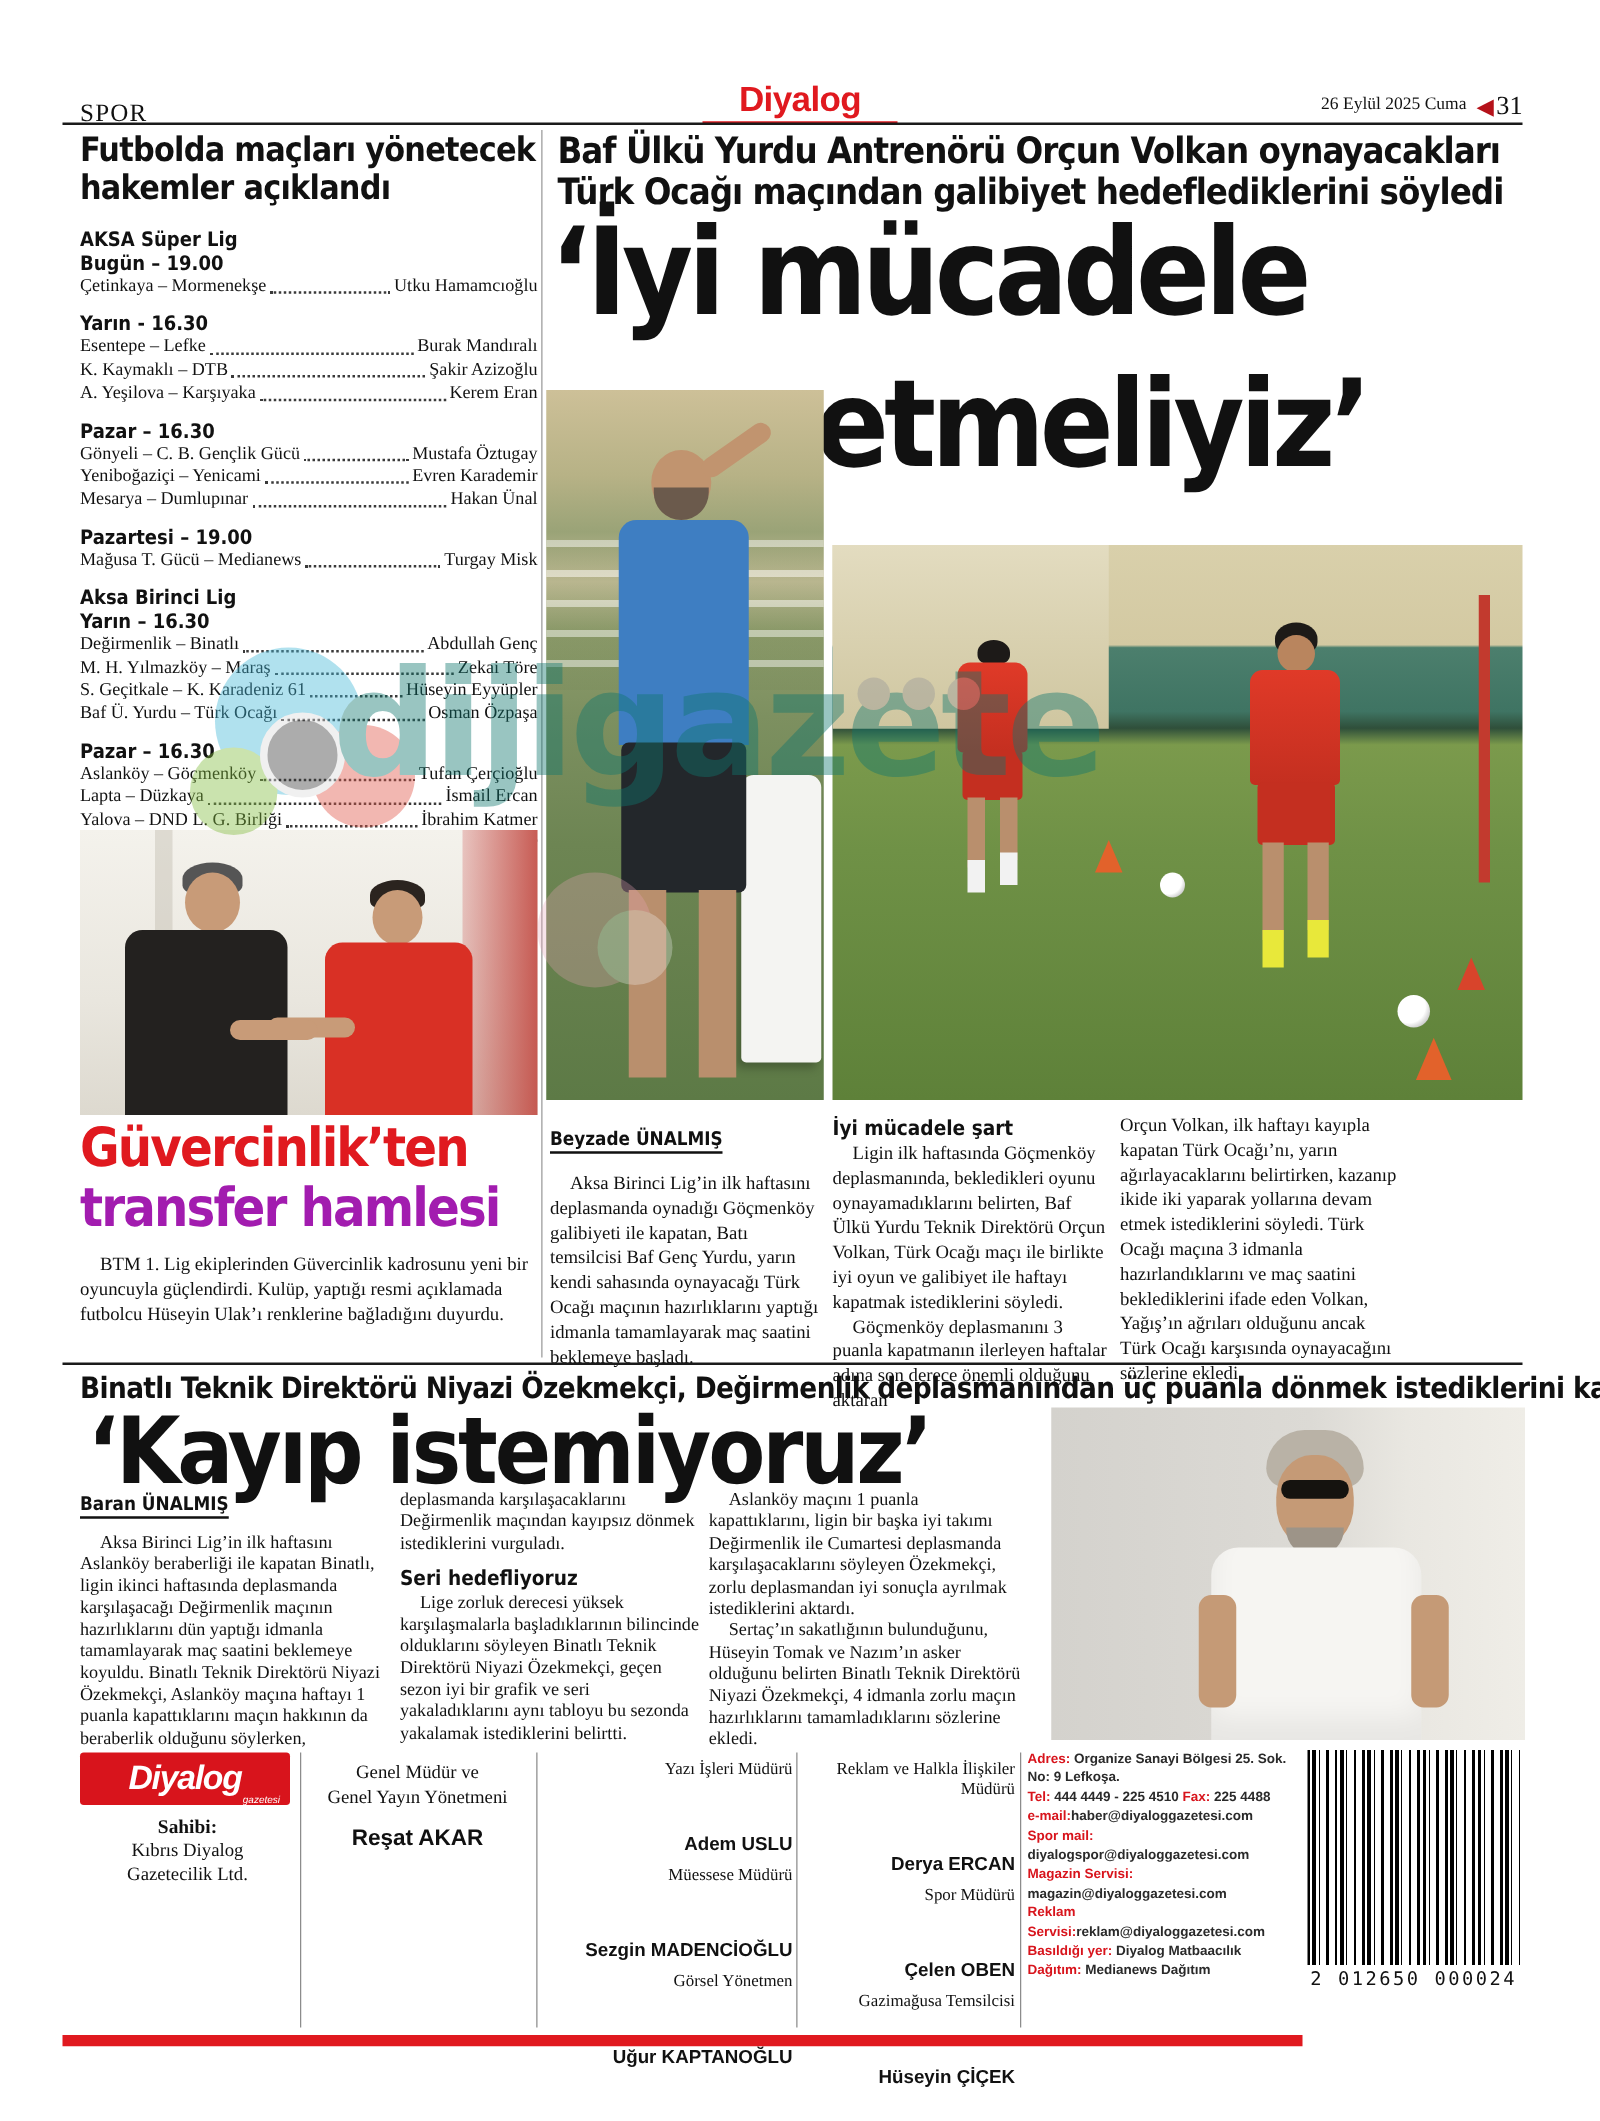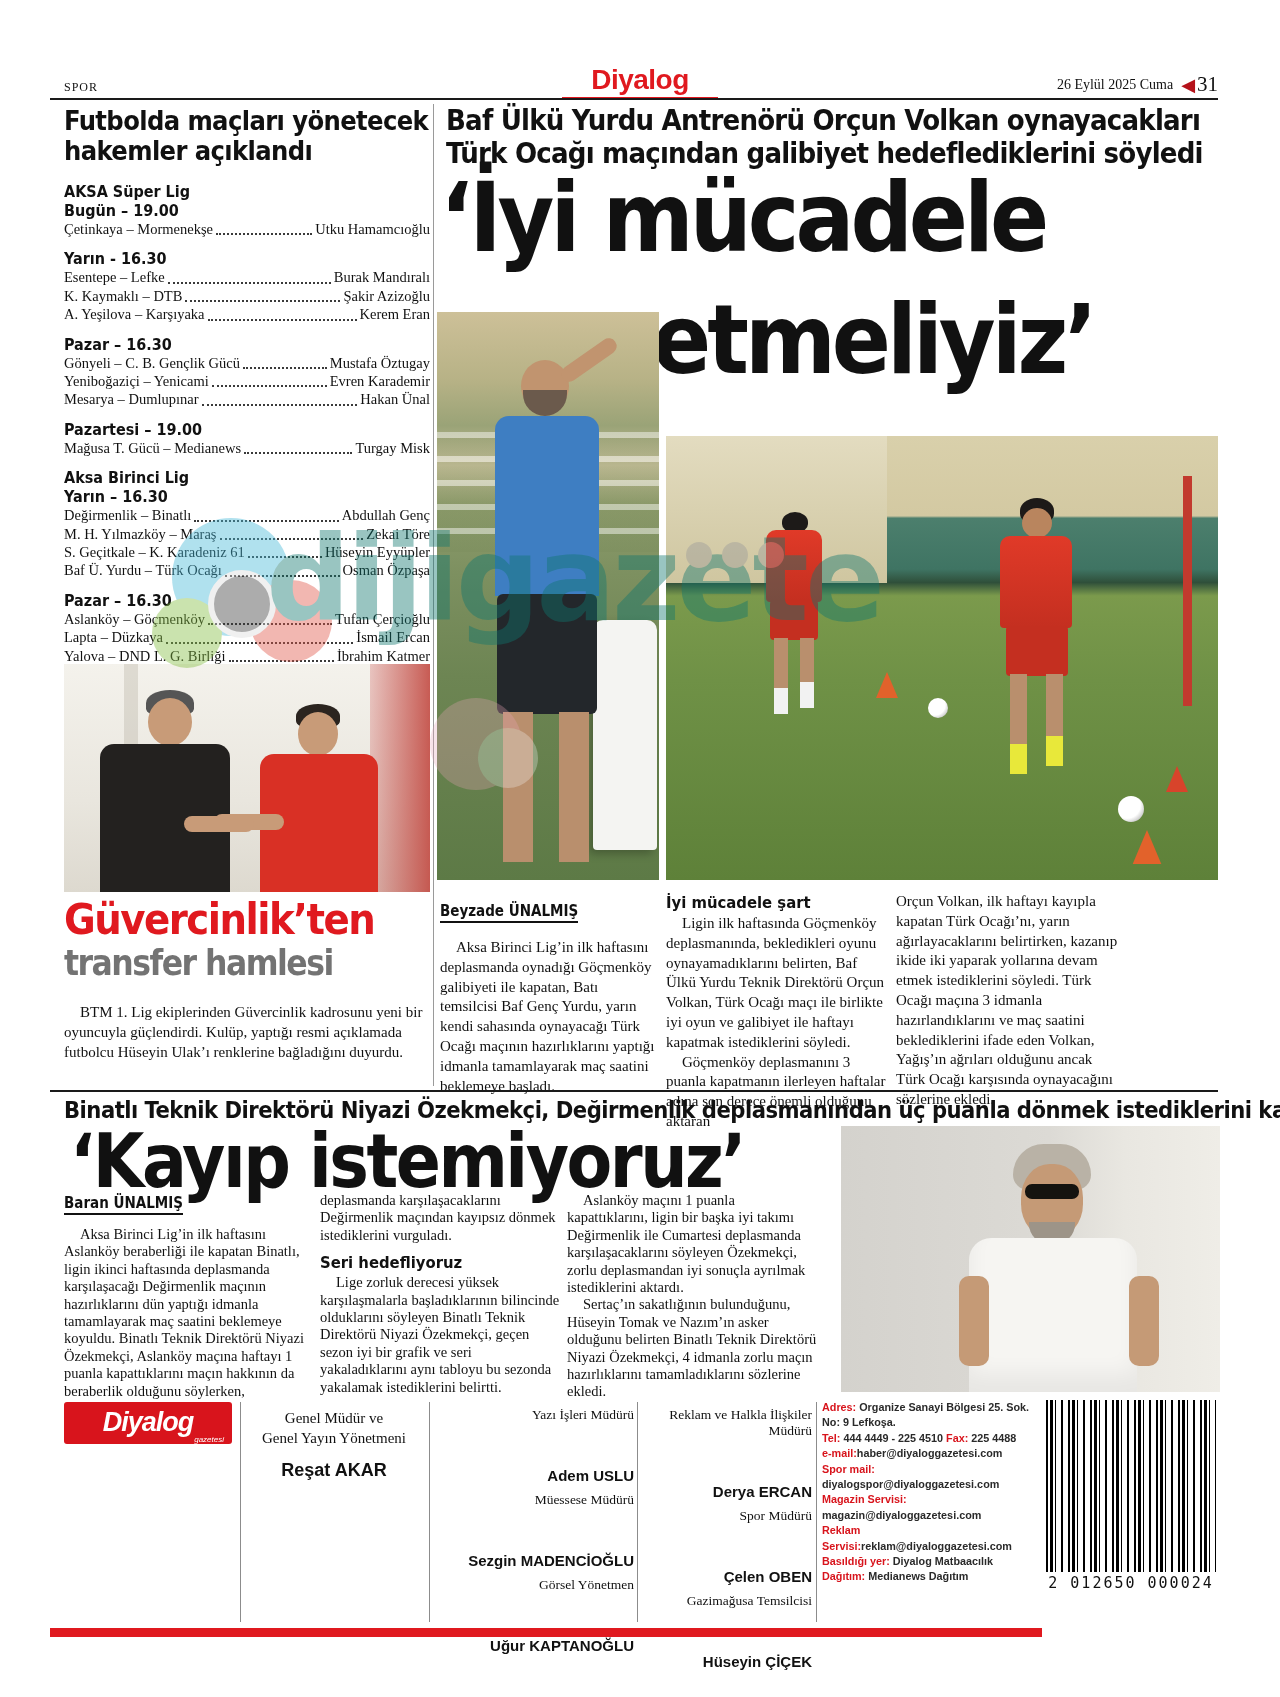--- a/index.html
+++ b/index.html
@@ -3,21 +3,21 @@
 <meta charset="utf-8">
 <style>
   html,body{margin:0;padding:0;background:#888;}
   .page{position:relative;width:1280px;height:1697px;background:#fff;margin:0 auto;
         font-family:"Liberation Serif",serif;color:#111;overflow:hidden;}
   .abs{position:absolute;}
   .sans{font-family:"Liberation Sans","DejaVu Sans",sans-serif;}
   .hl{font-family:"DejaVu Sans","Liberation Sans",sans-serif;font-weight:bold;font-stretch:75%;}
 
   
-  .hdr-section{left:64px;top:80px;font-size:12px;letter-spacing:1px;}
+  .hdr-section{left:64px;top:80px;font-size:20px;letter-spacing:1px;}
   .hdr-brand{left:0;right:0;top:64px;text-align:center;font-size:28px;font-weight:bold;color:#e0191f;letter-spacing:-0.5px;}
   .hdr-brand-line{left:562px;top:97px;width:156px;height:3px;background:#e0191f;}
   .hdr-rule{left:50px;top:98px;width:1168px;height:2px;background:#1a1a1a;}
   .hdr-right{left:930px;top:72px;width:288px;text-align:right;font-size:14px;}
   .hdr-date{vertical-align:middle;}
   .hdr-back{color:#b5121a;font-size:18px;vertical-align:middle;padding:0 2px 0 8px;}
   .hdr-page{font-size:21px;vertical-align:middle;}
 
   
   .lede-left{left:64px;top:106px;width:370px;font-size:27px;line-height:1.12;letter-spacing:-0.6px;}
@@ -35,21 +35,21 @@
   .ph-hand .drape{position:absolute;right:-10px;top:0;width:70px;height:100%;background:linear-gradient(90deg,rgba(200,60,60,.25),#c24a42);}
   .ph-hand .fold{position:absolute;left:60px;top:0;width:14px;height:100%;background:rgba(180,175,160,.35);}
   .man{position:absolute;}
   .head{position:absolute;border-radius:50%;background:#c89b78;}
   .hair{position:absolute;border-radius:50% 50% 30% 30%;background:#555;}
   .torso{position:absolute;border-radius:14px 14px 0 0;}
   .arm{position:absolute;background:#c89b78;border-radius:8px;}
 
   
   .tr-hl1{left:64px;top:898px;width:370px;font-size:43px;line-height:1.0;color:#e0191f;letter-spacing:-1.5px;}
-  .tr-hl2{left:64px;top:946px;width:370px;font-size:35px;line-height:1.0;color:#737373;letter-spacing:-1.5px;}
+  .tr-hl2{left:64px;top:946px;width:370px;font-size:43px;line-height:1.0;color:#a21caf;letter-spacing:-1.5px;}
   .tr-body{left:64px;top:1002px;width:368px;font-size:15px;line-height:20px;}
   .ind{text-indent:16px;}
 
   
   .kicker{left:446px;top:104px;width:774px;font-size:29px;line-height:1.15;letter-spacing:-0.8px;}
   .hl-big1{left:440px;top:170px;width:780px;font-size:97px;line-height:.98;letter-spacing:-4px;}
   .hl-big2{left:652px;top:292px;width:570px;font-size:97px;line-height:.98;letter-spacing:-4px;}
 
   .ph-coach{left:437px;top:312px;width:222px;height:568px;overflow:hidden;
     background:linear-gradient(180deg,#cdc098 0%,#b7b286 12%,#9aa377 20%,#c6bf9a 27%,#8e9c6c 34%,#7d9060 46%,#6d8553 64%,#5d7a46 100%);}
@@ -362,20 +362,25 @@
 
   <div class="abs f-vline" style="left:240px;"></div>
   <div class="abs f-vline" style="left:429px;"></div>
   <div class="abs f-vline" style="left:637px;"></div>
   <div class="abs f-vline" style="left:816px;"></div>
 
   <div class="abs f-logo sans">
     <div class="f-logo-word">Diyalog</div>
     <div class="f-logo-sub">gazetesi</div>
   </div>
+  <div class="abs f-owner">
+    <b>Sahibi:</b><br>
+    <span>Kıbrıs Diyalog</span><br>
+    <span>Gazetecilik Ltd.</span>
+  </div>
   <div class="abs f-col2">
     <span style="display:block;">Genel Müdür ve</span>
     <span style="display:block;">Genel Yayın Yönetmeni</span>
     <div class="nm">Reşat AKAR</div>
   </div>
   <div class="abs f-col3 f-staff">
     <div class="role">Yazı İşleri Müdürü</div>
     <div class="nm">Adem USLU</div>
     <div class="role">Müessese Müdürü</div>
     <div class="nm">Sezgin MADENCİOĞLU</div>

